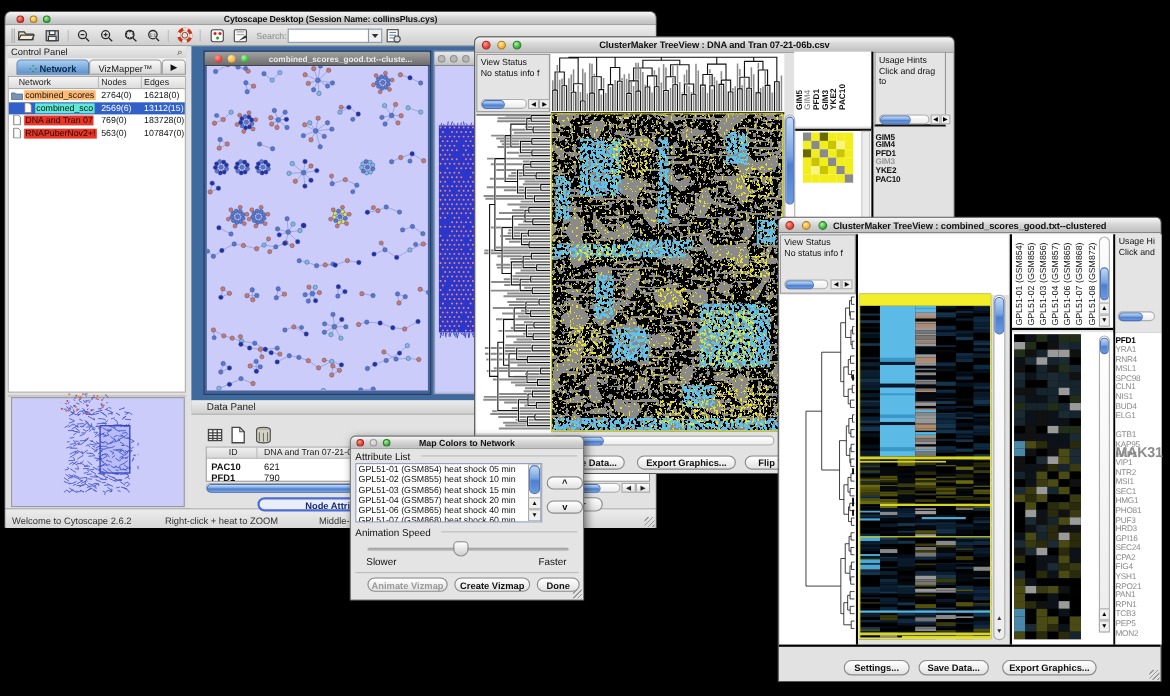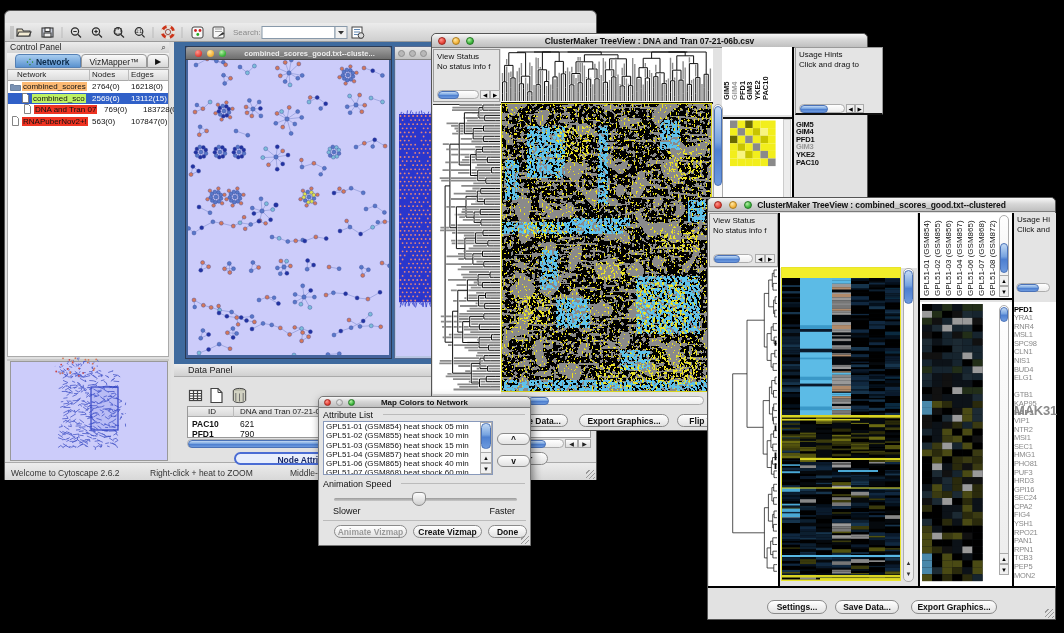--- a/index.html
+++ b/index.html
@@ -61,20 +61,26 @@
  <feColorMatrix type="matrix" values="0 0 0 0 0.91  0 0 0 0 0.89  0 0 0 0 0.16  2.2 0 0 0 -0.80"></feColorMatrix>
  <feComponentTransfer>
           <feFuncA type="discrete" tableValues="0 1"></feFuncA>
         </feComponentTransfer>
  <feComposite operator="in" in2="SourceGraphic"></feComposite>
 </filter>
 </defs>
 </svg>
 
 <div class="ab" style="left:4px;top:10px;width:593px;height:470px;background:#e2e2e2;border:1px solid #555;border-radius:6px 6px 0 0;z-index:1">
+ <div class="ab mactb" style="left:0;top:0;width:591px;height:12px">
+  <div class="tl" style="left:10px;top:2.5px;background:radial-gradient(circle at 35% 30%,#ff9a90,#e8443a 60%,#b02c24);border:.5px solid #a02820"></div>
+  <div class="tl" style="left:22px;top:2.5px;background:radial-gradient(circle at 35% 30%,#ffe9a8,#f5b63e 60%,#c8912c);border:.5px solid #ad7d20"></div>
+  <div class="tl" style="left:34px;top:2.5px;background:radial-gradient(circle at 35% 30%,#b8f0a8,#3fb83f 60%,#2e8b2e);border:.5px solid #267a26"></div>
+  <div style="text-align:center;font-size:8px;font-weight:bold;color:#111;line-height:13px;letter-spacing:-.1px">Cytoscape Desktop (Session Name: collinsPlus.cys)</div>
+ </div>
  <div class="ab" style="left:0;top:12px;width:591px;height:19px;background:linear-gradient(#ececec,#cfcfcf);border-bottom:1px solid #9a9a9a">
   <svg width="591" height="19" viewBox="0 0 591 19">
 <g stroke="#3a3a3a" fill="none" stroke-width="1.1">
 <path d="M12 13V6h5l1.5 2H25v5z" fill="#e8dfc2"></path>
           <path d="M12 13l2-4h12l-2 4z" fill="#f4ecd4"></path>
 <rect x="37" y="5" width="11" height="9" fill="#c8ccd8"></rect>
           <rect x="40" y="5" width="5" height="3.5" fill="#fff"></rect>
           <rect x="39" y="10" width="7" height="4" fill="#eee"></rect>
 </g>
 <g stroke="#2a2a2a" fill="none" stroke-width="1.2">
@@ -137,25 +143,25 @@
             <path d="M.5 2.5h3l1 1h6v5h-10z" fill="#7a92b4" stroke="#5a7294" stroke-width=".8"></path>
           </svg>
       <span class="ab" style="left:14px;top:1px;background:#fdba74;color:#111;padding:0 1px;max-width:66px;overflow:hidden;white-space:nowrap">combined_scores</span>
       <span class="ab" style="left:84px;top:1px">2764(0)</span>
           <span class="ab" style="left:123px;top:1px">16218(0)</span>
         </div>
         <div class="ab" style="left:0;top:22.5px;width:160px;height:11.5px;background:#3060c8;font-size:8px;color:#fff">
       <svg style="position:absolute;left:13px;top:0px" width="9" height="10">
             <path d="M1.5 .5h4l2 2v7h-6z" fill="#fff" stroke="#777" stroke-width=".9"></path>
           </svg>
-      <span class="ab" style="left:24px;top:1px;background:#bef264;color:#111;padding:0 1px;max-width:56px;overflow:hidden;white-space:nowrap">combined_sco</span>
+      <span class="ab" style="left:24px;top:1px;background:#5eead4;color:#111;padding:0 1px;max-width:56px;overflow:hidden;white-space:nowrap">combined_sco</span>
       <span class="ab" style="left:84px;top:1px">2569(6)</span>
           <span class="ab" style="left:123px;top:1px">13112(15)</span>
         </div>
-        <div class="ab" style="left:12px;top:34.0px;width:186px;height:11.5px;font-size:8px;color:#111">
+        <div class="ab" style="left:0;top:34.0px;width:186px;height:11.5px;font-size:8px;color:#111">
       <svg style="position:absolute;left:3px;top:0px" width="9" height="10">
             <path d="M1.5 .5h4l2 2v7h-6z" fill="#fff" stroke="#777" stroke-width=".9"></path>
           </svg>
       <span class="ab" style="left:14px;top:1px;background:#ee3322;color:#111;padding:0 1px;max-width:66px;overflow:hidden;white-space:nowrap">DNA and Tran 07</span>
       <span class="ab" style="left:84px;top:1px">769(0)</span>
           <span class="ab" style="left:123px;top:1px">183728(0)</span>
         </div>
         <div class="ab" style="left:0;top:45.5px;width:160px;height:11.5px;font-size:8px;color:#111">
       <svg style="position:absolute;left:3px;top:0px" width="9" height="10">
             <path d="M1.5 .5h4l2 2v7h-6z" fill="#fff" stroke="#777" stroke-width=".9"></path>
@@ -1004,21 +1010,21 @@
   <div class="tl" style="left:34px;top:3px;width:8px;height:8px;background:radial-gradient(circle at 35% 30%,#b8f0a8,#3fb83f 60%,#2e8b2e);border:.5px solid #267a26"></div>
   <div style="text-align:center;font-size:8.5px;font-weight:bold;color:#111;line-height:14px;letter-spacing:-.1px">ClusterMaker TreeView : DNA and Tran 07-21-06b.csv</div>
  </div>
  <div class="panel" style="left:1px;top:15px;width:67px;height:53px">
    <div class="ptxt">View Status<br>No status info f</div>
    <div class="trk" style="left:3px;top:40px;width:42px;height:9px"></div>
       <div class="gel" style="left:4px;top:40.5px;width:21px;height:8px"></div>
    <div class="ab" style="left:46px;top:40px;width:10px;height:9px;border:1px solid #aaa;background:#eee;font-size:5.5px;text-align:center;line-height:8px">◀</div>
    <div class="ab" style="left:56px;top:40px;width:10px;height:9px;border:1px solid #aaa;background:#eee;font-size:5.5px;text-align:center;line-height:8px">▶</div>
  </div>
- <div class="panel" style="left:363px;top:13px;width:88px;height:68px;border-color:#999;border-bottom:2px solid #111">
+ <div class="panel" style="left:363px;top:13px;width:65px;height:68px;border-color:#999;border-bottom:2px solid #111">
    <div class="ptxt">Usage Hints<br>Click and drag to</div>
    <div class="trk" style="left:3px;top:56px;width:46px;height:9px"></div>
       <div class="gel" style="left:4px;top:56.5px;width:28px;height:8px"></div>
    <div class="ab" style="left:50px;top:56px;width:9px;height:9px;border:1px solid #aaa;background:#eee;font-size:5.5px;text-align:center;line-height:8px">◀</div>
    <div class="ab" style="left:59px;top:56px;width:9px;height:9px;border:1px solid #aaa;background:#eee;font-size:5.5px;text-align:center;line-height:8px">▶</div>
  </div>
  <div class="ab" style="left:360px;top:13px;width:2px;height:359px;background:#000"></div>
 
  <div class="ab" style="left:69px;top:15px;width:212px;height:55px;background:#fff;border-bottom:2px solid #111"></div>
  <div class="ab" style="left:290px;top:13px;width:70px;height:68px;background:#fff"></div>

